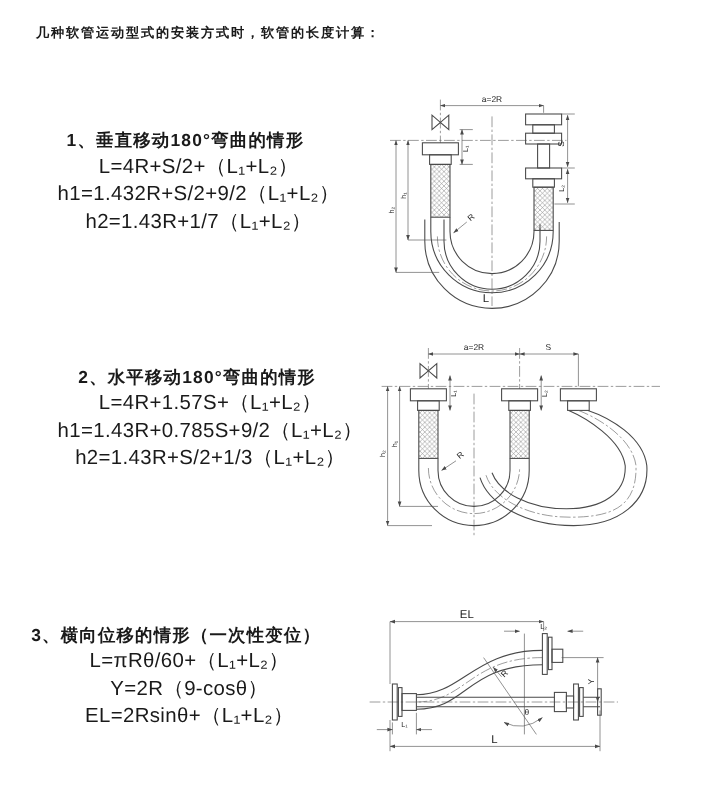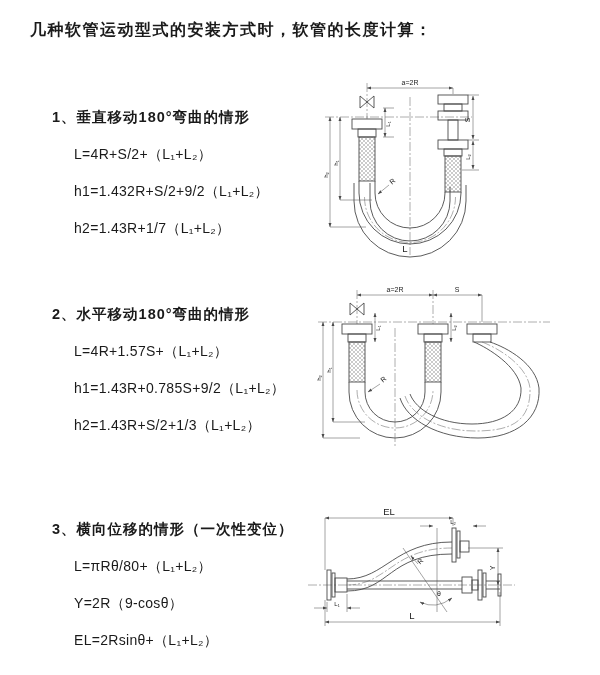--- a/index.html
+++ b/index.html
@@ -1,22 +1,22 @@
 <!DOCTYPE html>
 <html><head>
 <meta charset="utf-8">
 <style>
   html,body{margin:0;padding:0;}
   body{width:600px;height:675px;background:#ffffff;position:relative;overflow:hidden;
        font-family:"Liberation Sans","DejaVu Sans",sans-serif;color:#1a1a1a;}
-  .page-title{position:absolute;left:30px;top:20px;font-size:16px;font-weight:bold;
+  .page-title{position:absolute;left:30px;top:20px;font-size:11px;font-weight:bold;
        letter-spacing:1.5px;}
-  .sec{position:absolute;left:52px;}
+  .sec{position:absolute;left:26px;text-align:center;}
   .sec .h{font-size:14.5px;font-weight:bold;letter-spacing:1px;}
-  .sec .f{margin:19px 0 0 22px;font-size:14px;letter-spacing:0.3px;}
+  .sec .f{margin:0 0 0 22px;font-size:17px;letter-spacing:0.3px;}
   svg.diag{position:absolute;}
   svg .ln{stroke:#4a4a4a;stroke-width:0.9;fill:none;}
   svg .thin{stroke:#5a5a5a;stroke-width:0.55;fill:none;}
   svg .cl{stroke:#6a6a6a;stroke-width:0.55;fill:none;stroke-dasharray:9 2 2 2;}
   svg .dt{font-family:"Liberation Sans","DejaVu Sans",sans-serif;font-size:7px;fill:#222;
        stroke:none;}
   svg .dt2{font-size:6px;}
   svg .big{font-size:9.5px;}
 </style>
 </head>
@@ -33,21 +33,21 @@
 
 <div class="sec" style="top:305px">
   <div class="h">2、水平移动180°弯曲的情形</div>
   <div class="f">L=4R+1.57S+（L₁+L₂）</div>
   <div class="f">h1=1.43R+0.785S+9/2（L₁+L₂）</div>
   <div class="f">h2=1.43R+S/2+1/3（L₁+L₂）</div>
 </div>
 
 <div class="sec" style="top:520px">
   <div class="h">3、横向位移的情形（一次性变位）</div>
-  <div class="f">L=πRθ/80+（L₁+L₂）</div>
+  <div class="f">L=πRθ/60+（L₁+L₂）</div>
   <div class="f">Y=2R（9-cosθ）</div>
   <div class="f">EL=2Rsinθ+（L₁+L₂）</div>
 </div>
 
 <svg class="diag" style="left:310px;top:75px" width="285" height="190" viewBox="0 0 285 190">
   <defs>
     <pattern id="braid1" width="4" height="4" patternUnits="userSpaceOnUse">
       <path d="M0,4 L4,0 M0,0 L4,4" stroke="#8a8a8a" stroke-width="0.45" fill="none"></path>
     </pattern>
     <marker id="ar1" viewBox="0 0 10 10" refX="9.5" refY="5" markerWidth="8" markerHeight="8" orient="auto-start-reverse">

